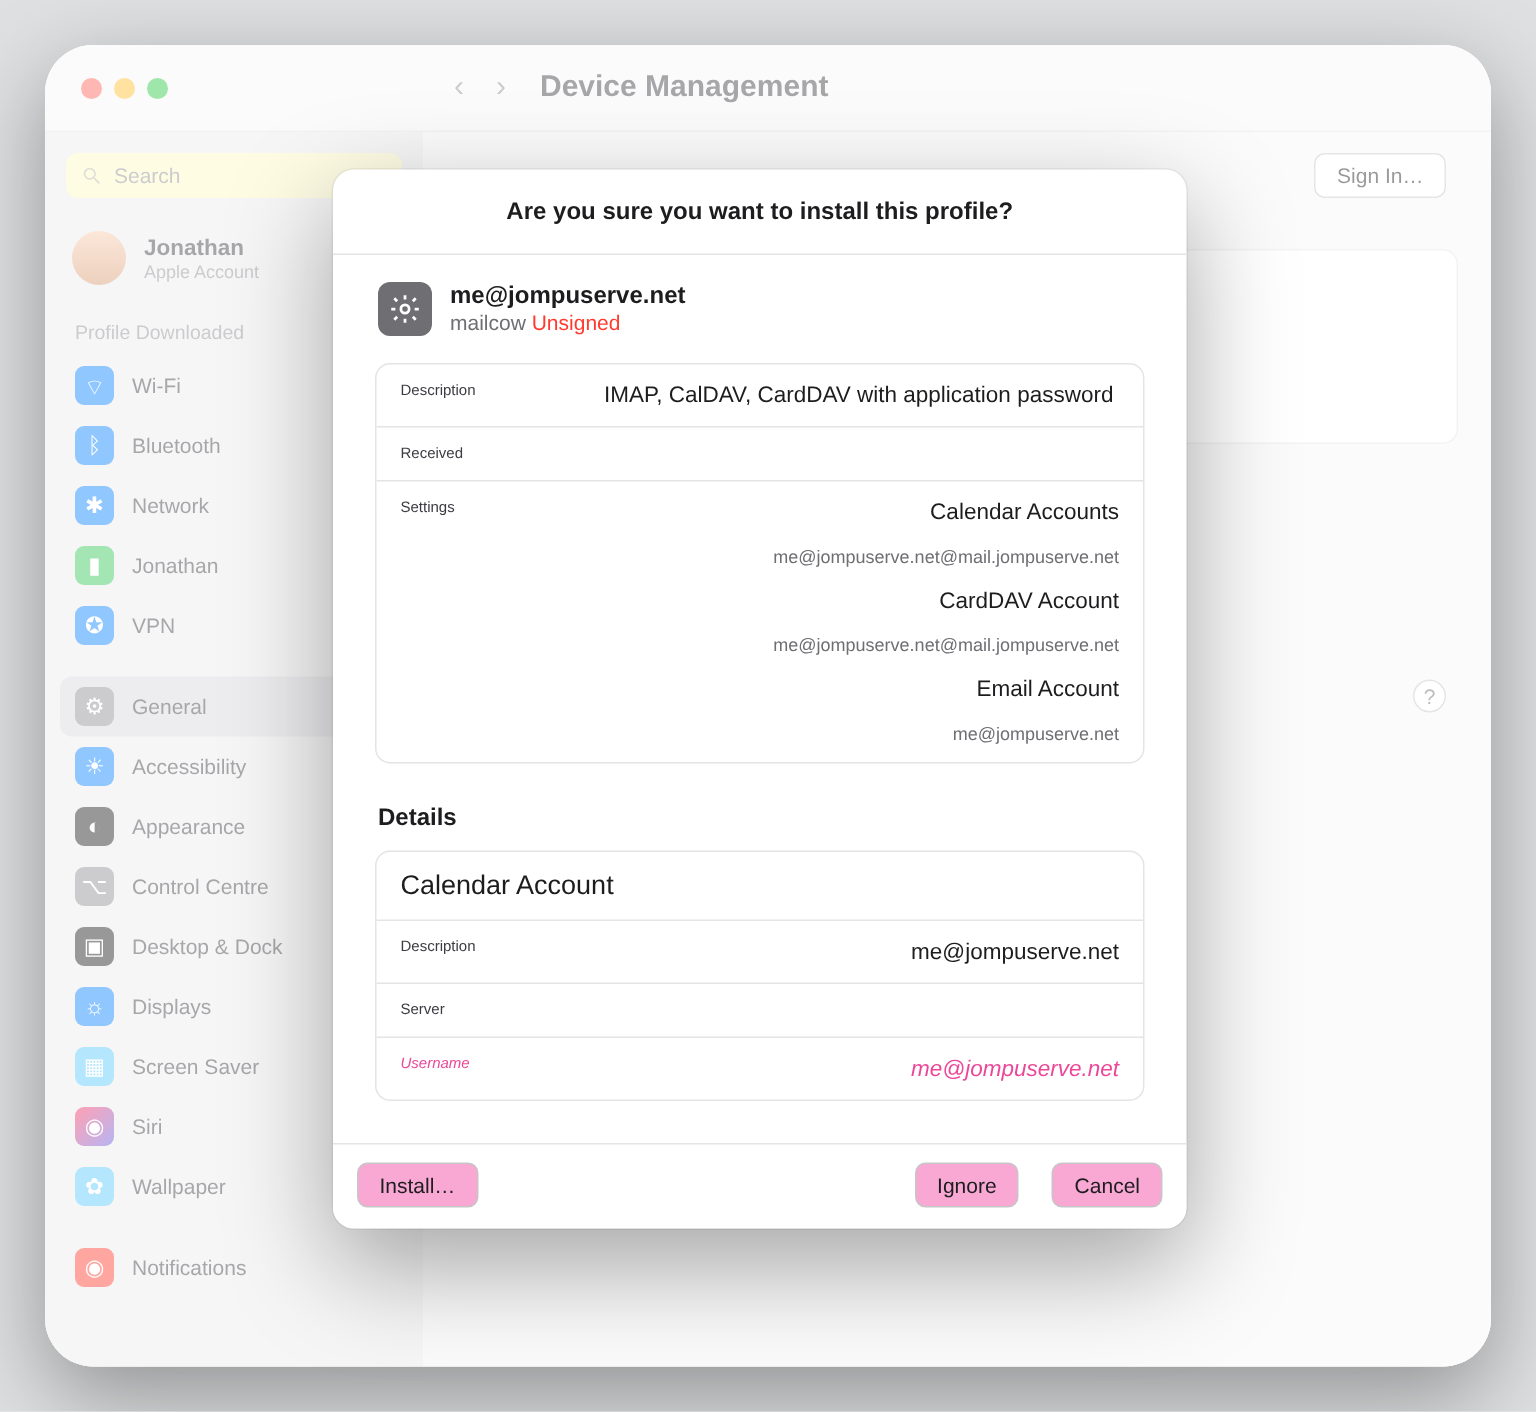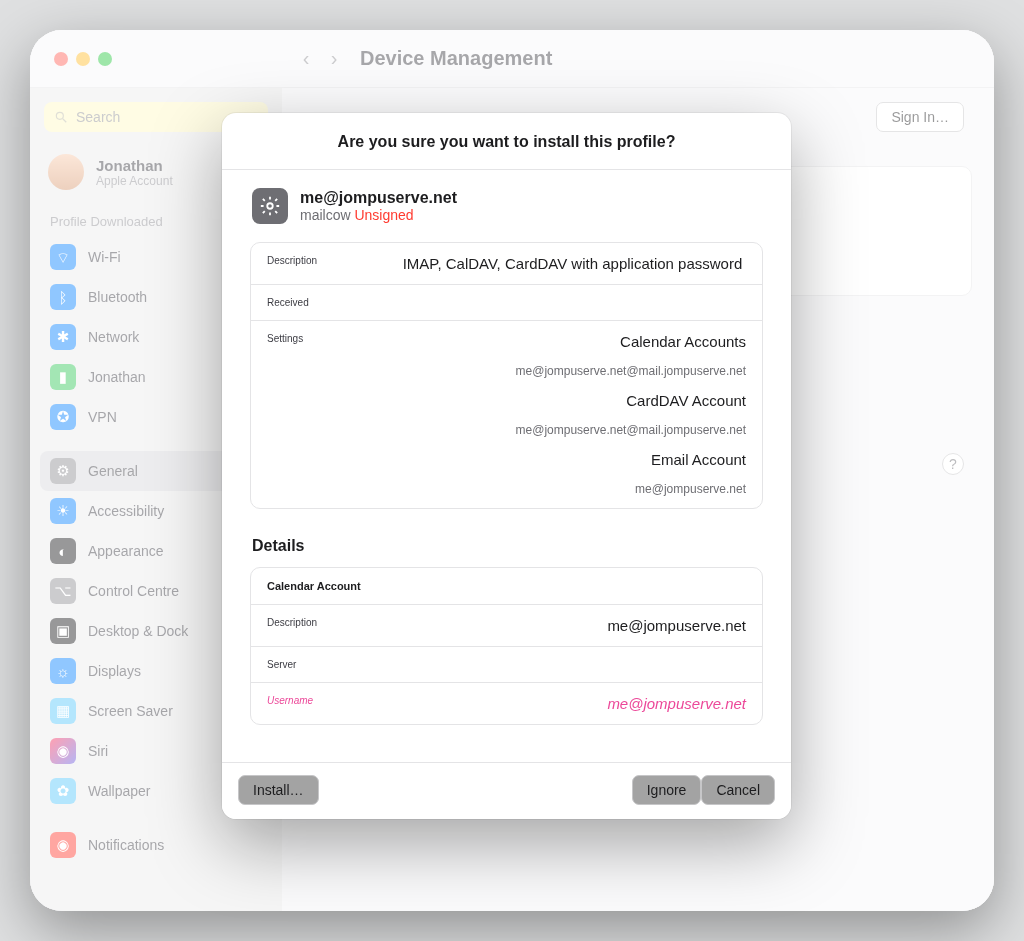--- a/index.html
+++ b/index.html
@@ -69,27 +69,27 @@
   .card{border:1px solid #e4e4e6;border-radius:10px;background:#fff;margin-bottom:14px;}
   .row{display:flex;padding:12px 16px;gap:14px;}
   .row + .row{border-top:1px solid #e4e4e6;}
   .row .k{width:118px;color:#3c3c43;font-size:10px;}
   .row .v{flex:1;text-align:right;color:#1d1d1f;font-size:15px;}
   .row.settings .v{display:flex;flex-direction:column;gap:14px;}
   .v .main{font-size:15px;color:#1d1d1f;}
   .v .sub{font-size:12px;color:#6e6e73;}
 
   .details-title{font-size:16px;font-weight:700;padding:14px 2px 12px;}
-  .card .section-head{padding:12px 16px;font-size:11px;font-weight:700;border-bottom:1px solid #e4e4e6;}
+  .card .section-head{padding:12px 16px;font-size:18px;font-weight:400;border-bottom:1px solid #e4e4e6;}
   .row.simple .v{text-align:right;}
   .fade-row .k,.fade-row .v{color:#ec4899;font-style:italic;}
 
   .modal-buttons{display:flex;justify-content:space-between;align-items:center;padding:12px 16px 14px;border-top:1px solid #e4e4e6;background:#fff;}
-  .btn{height:30px;padding:0 14px;border-radius:7px;border:1px solid #c6c6c8;background:#a3a3a3;font-size:14px;color:#1d1d1f;}
-  .btn-group{display:flex;gap:0;}
+  .btn{height:30px;padding:0 14px;border-radius:7px;border:1px solid #c6c6c8;background:#f9a8d4;font-size:14px;color:#1d1d1f;}
+  .btn-group{display:flex;gap:22px;}
 </style>
 </head>
 <body>
 
 <div class="window">
   <div class="shadow"></div>
   <div class="app">
     <div class="titlebar">
       <div class="traffic">
         <span class="dot-close"></span>

